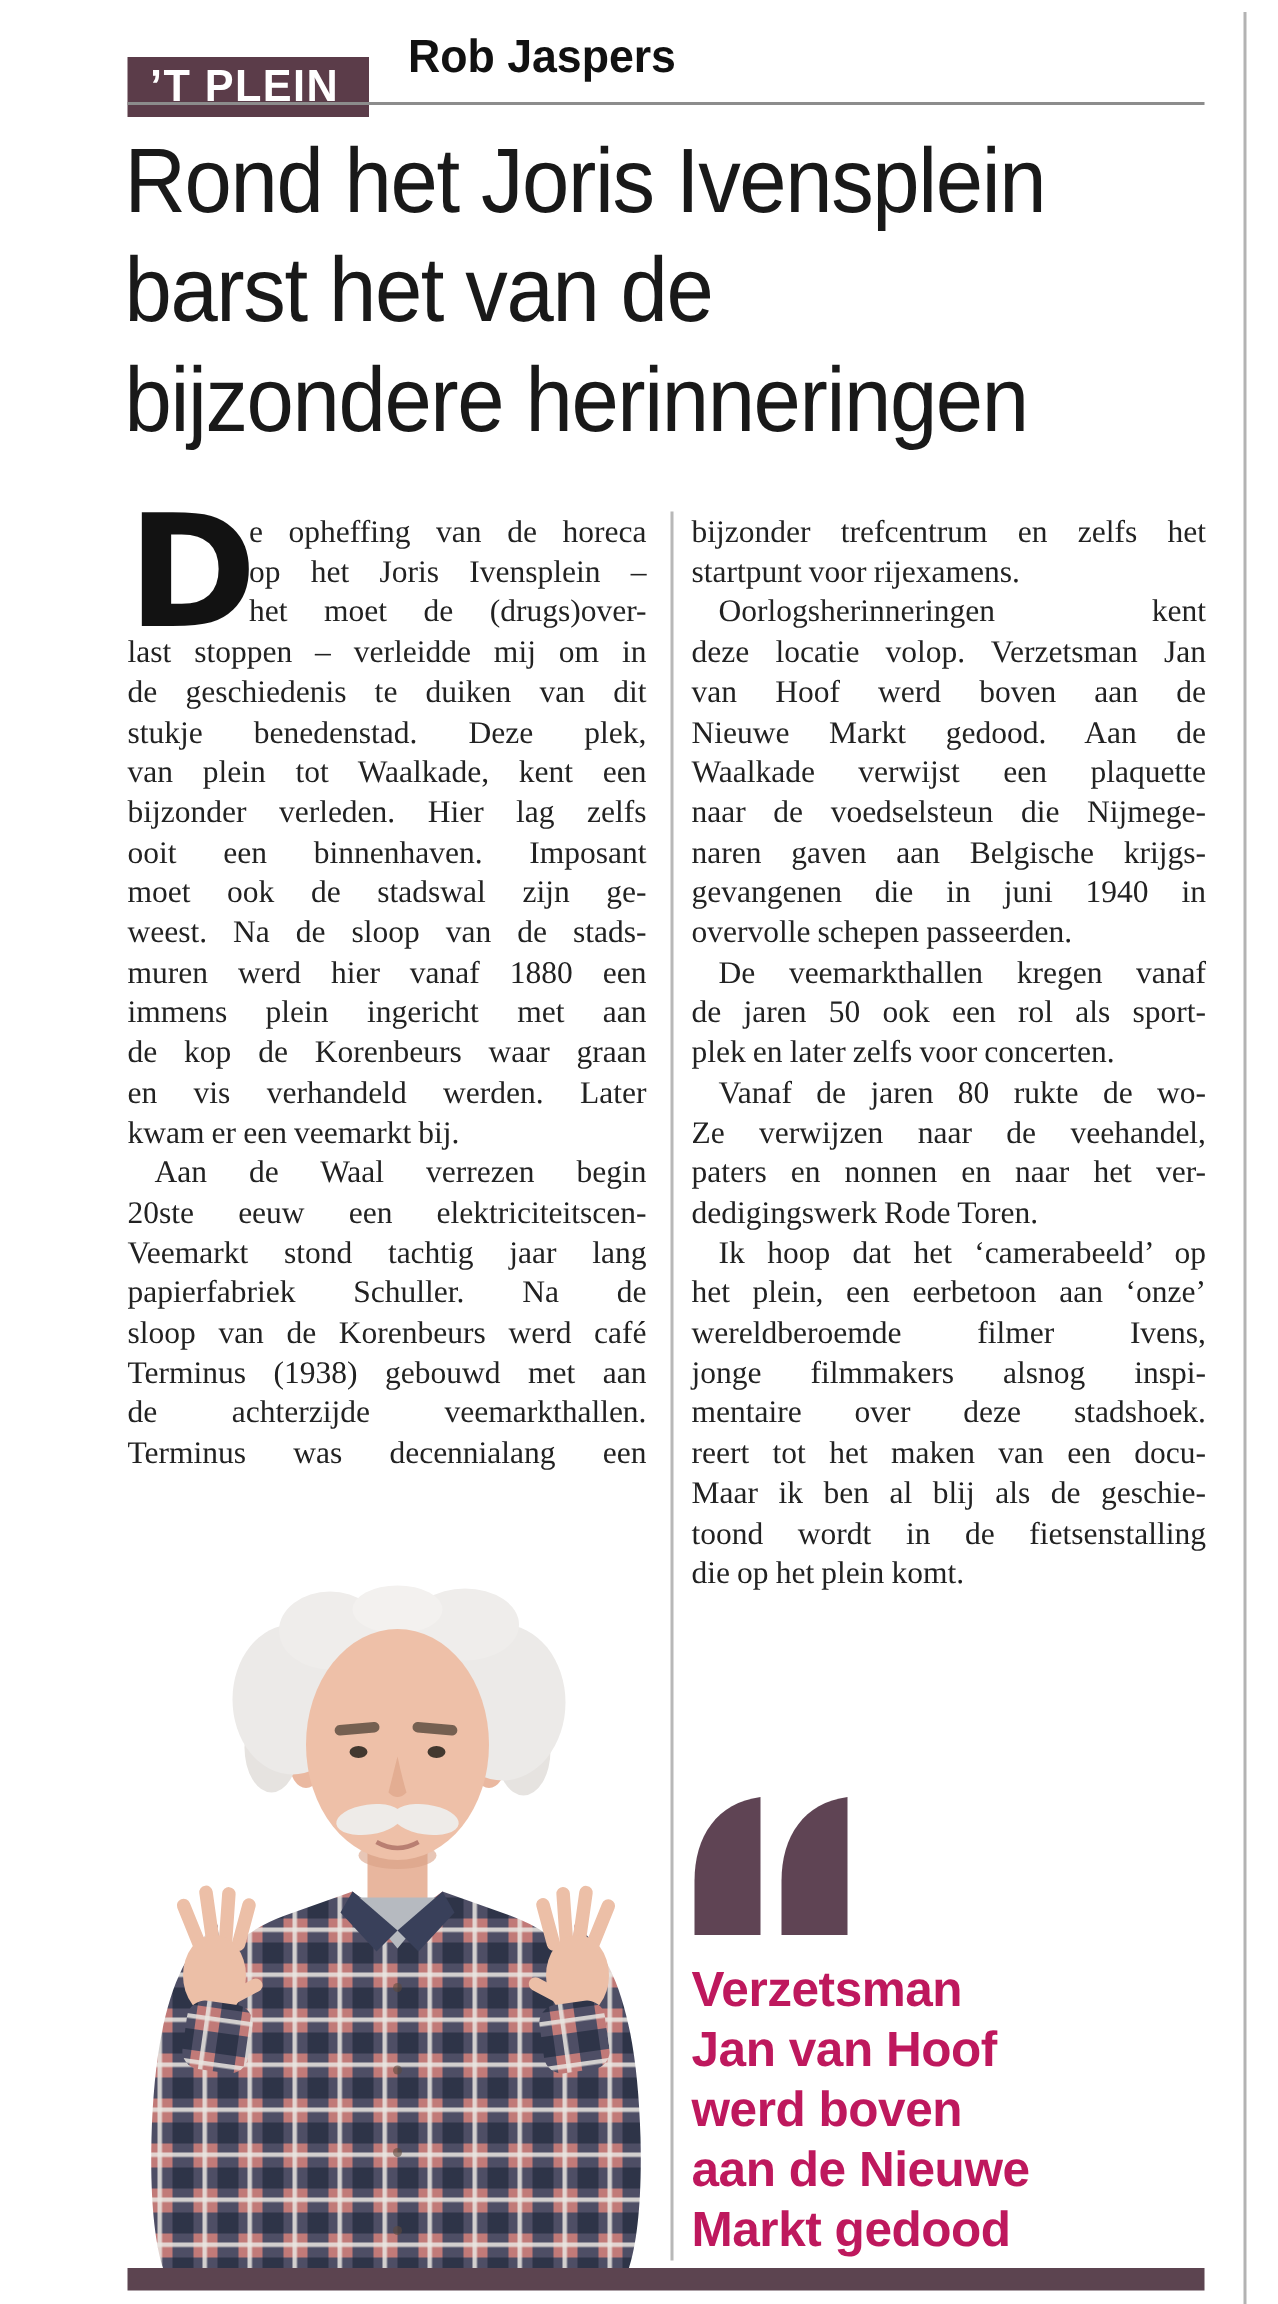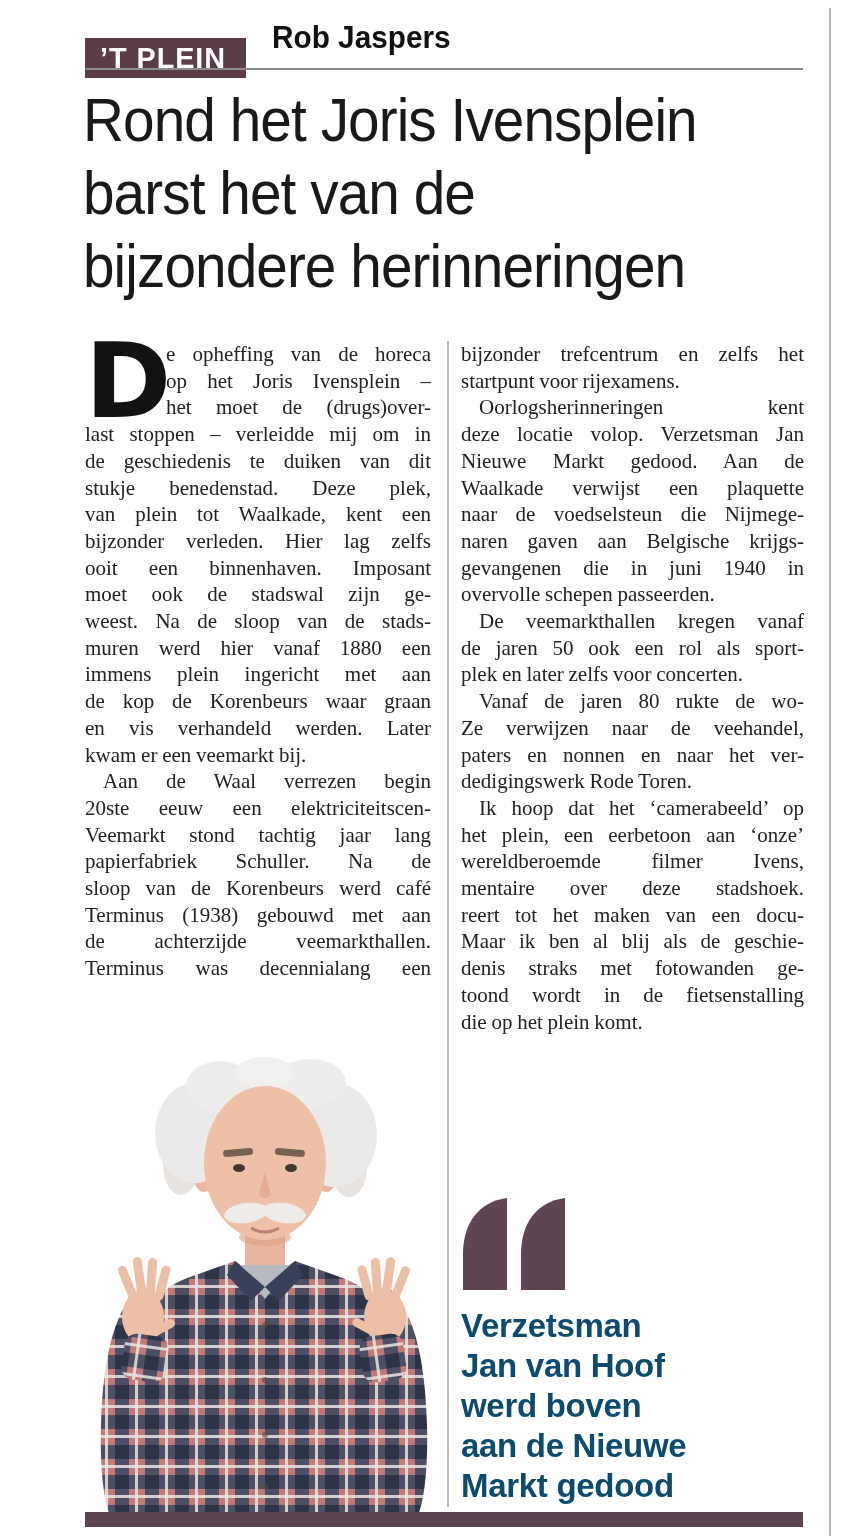--- a/index.html
+++ b/index.html
@@ -36,21 +36,21 @@
   .divider{position:absolute;left:447px;top:341px;width:2px;height:1166px;background:#b8b8b8;}
   .right-rule{position:absolute;left:829px;top:8px;width:2px;height:1528px;background:#b3b3b3;}
 
   
   .photo{position:absolute;left:85px;top:1025px;width:358px;height:488px;}
 
   
   .pullquote{position:absolute;left:461px;top:1198px;width:320px;}
   .pq-icon{display:block;}
   .pq-lines{margin-top:16px;font-family:"Liberation Sans",sans-serif;font-weight:700;
-       font-size:33px;line-height:40px;color:#0c4a6e;letter-spacing:-.3px;}
+       font-size:33px;line-height:40px;color:#be185d;letter-spacing:-.3px;}
   .pq-lines div{white-space:nowrap;}
 
   .bottom-bar{position:absolute;left:85px;top:1512px;width:718px;height:15px;
        background:var(--bottom-bar,#5c4450);z-index:5;}
 </style>
 </head>
 <body>
 
 <div class="page">
 
@@ -94,40 +94,41 @@
       <div class="line">Terminus was decennialang een</div>
     </div>
 
   <div class="divider"></div>
 
   <div class="col" id="col-right">
       <div class="line">bijzonder trefcentrum en zelfs het</div>
       <div class="line end">startpunt voor rijexamens.</div>
       <div class="line ind">Oorlogsherinneringen kent</div>
       <div class="line">deze locatie volop. Verzetsman Jan</div>
+      <div class="line">van Hoof werd boven aan de</div>
       <div class="line">Nieuwe Markt gedood. Aan de</div>
       <div class="line">Waalkade verwijst een plaquette</div>
       <div class="line">naar de voedselsteun die Nijmege-</div>
       <div class="line">naren gaven aan Belgische krijgs-</div>
       <div class="line">gevangenen die in juni 1940 in</div>
       <div class="line end">overvolle schepen passeerden.</div>
       <div class="line ind">De veemarkthallen kregen vanaf</div>
       <div class="line">de jaren 50 ook een rol als sport-</div>
       <div class="line end">plek en later zelfs voor concerten.</div>
       <div class="line ind">Vanaf de jaren 80 rukte de wo-</div>
       <div class="line">Ze verwijzen naar de veehandel,</div>
       <div class="line">paters en nonnen en naar het ver-</div>
       <div class="line end">dedigingswerk Rode Toren.</div>
       <div class="line ind">Ik hoop dat het ‘camerabeeld’ op</div>
       <div class="line">het plein, een eerbetoon aan ‘onze’</div>
       <div class="line">wereldberoemde filmer Ivens,</div>
+      <div class="line">jonge filmmakers alsnog inspi-</div>
       <div class="line">mentaire over deze stadshoek.</div>
       <div class="line">reert tot het maken van een docu-</div>
       <div class="line">Maar ik ben al blij als de geschie-</div>
-      <div class="line">denis straks met fotowanden ge-</div>
       <div class="line">toond wordt in de fietsenstalling</div>
       <div class="line end">die op het plein komt.</div>
     </div>
 
   <div class="photo" aria-label="Elderly man with wild white hair and white moustache, wearing a red-and-navy plaid shirt, gesturing with both open hands">
     <svg viewBox="0 0 358 488" width="358" height="488" aria-hidden="true">
       <defs>
         <pattern id="plaid" width="30" height="30" patternUnits="userSpaceOnUse">
           <rect width="30" height="30" fill="#c17a78"></rect>
           <rect width="14" height="30" fill="#414963" opacity="0.9"></rect>

